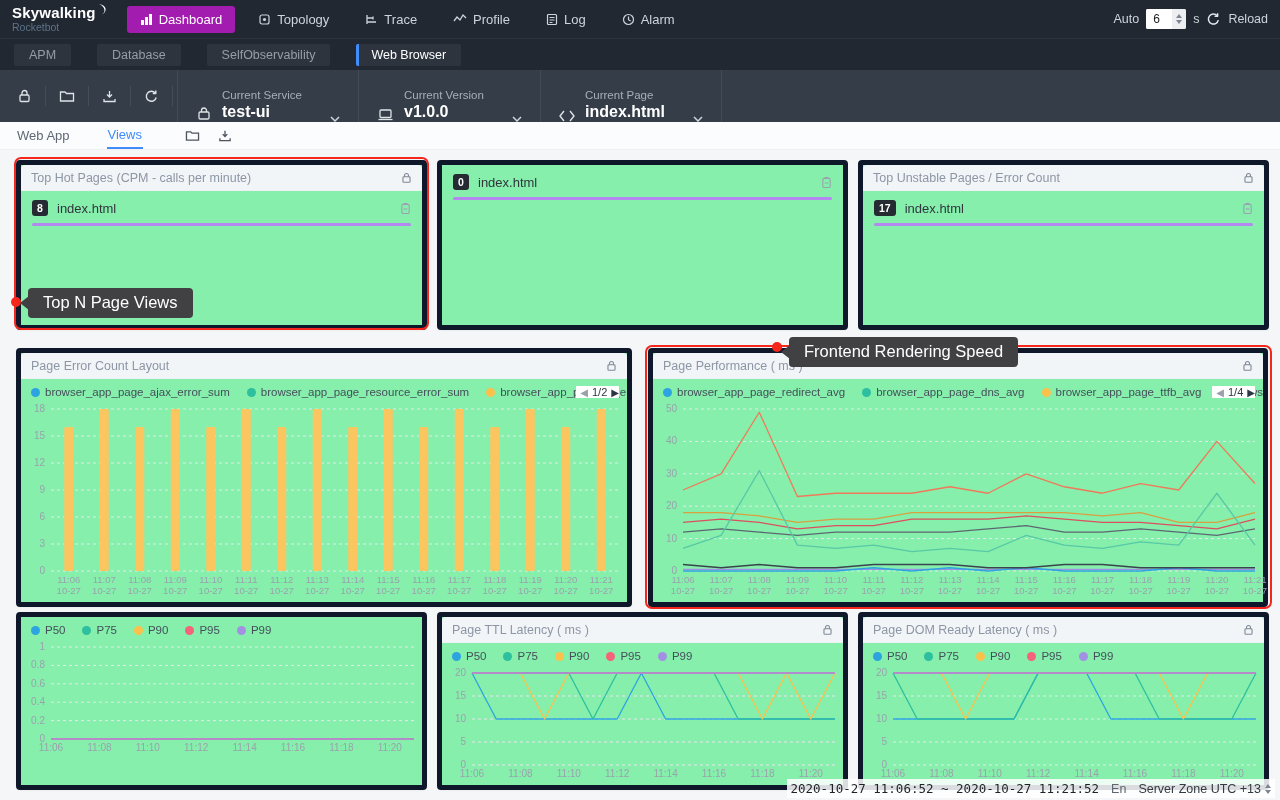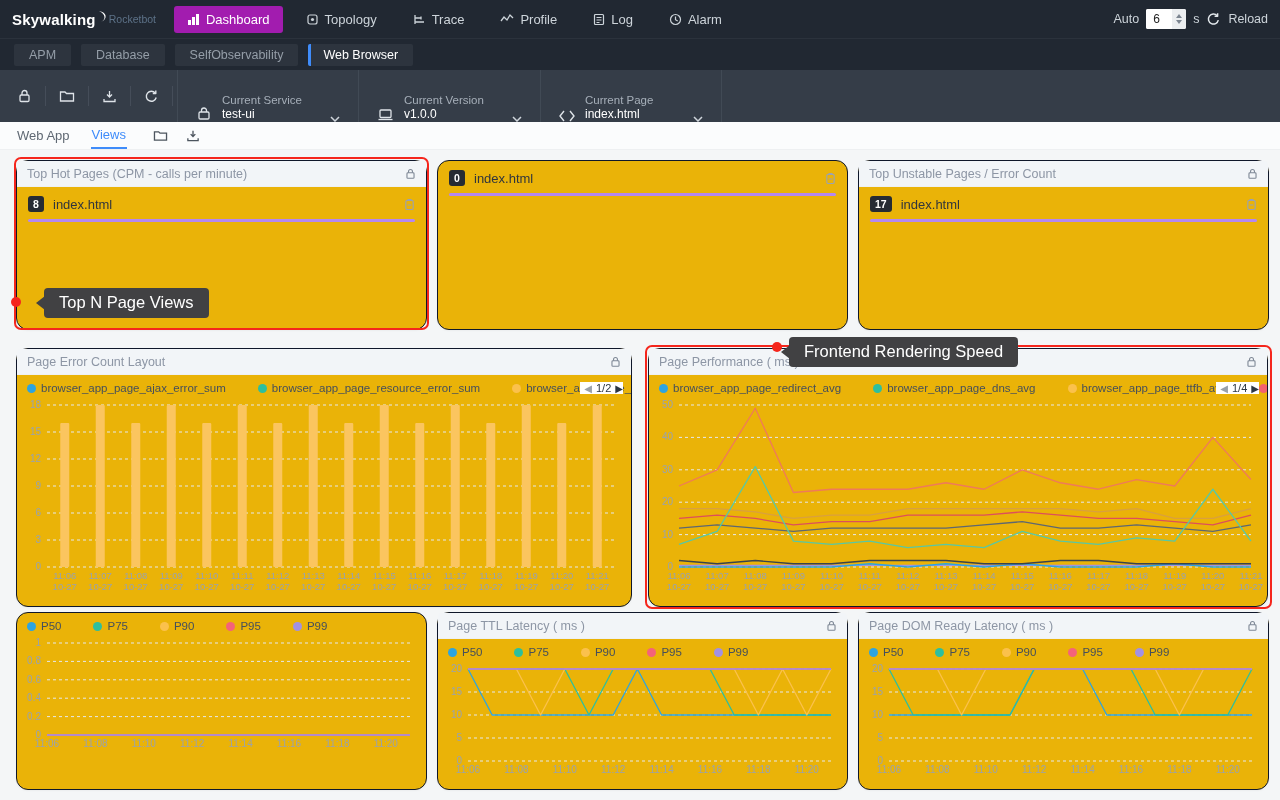--- a/index.html
+++ b/index.html
@@ -2,71 +2,71 @@
 <html><head>
 <meta charset="utf-8">
 <style>
   *{box-sizing:border-box;margin:0;padding:0}
   html,body{width:1280px;height:800px;overflow:hidden}
   body{font-family:"Liberation Sans",sans-serif;background:#f4f6f7;color:#333}
   .page{position:relative;width:1280px;height:800px}
 
   
   .topnav{height:38px;background:#212832;display:flex;align-items:center;padding:0 12px;color:#d6dce2}
-  .logo{display:flex;line-height:1;margin-right:18px;cursor:pointer}
+  .logo{display:flex;flex-direction:column;line-height:1;margin-right:18px;cursor:pointer}
   .logo-row{display:flex;align-items:flex-start}
   .logo-title{font-size:15px;font-weight:bold;color:#fff;letter-spacing:.2px}
   .logo-swoosh{margin-left:1px;margin-top:-2px}
   .logo-sub{font-size:10.5px;color:#5d7288;margin-top:2px}
   .nav-items{display:flex;align-items:center;gap:10px}
   .nav-item{display:flex;align-items:center;gap:6px;font-size:13px;color:#cdd4da;padding:6px 13px;border-radius:3px;cursor:pointer}
   .nav-item.active{background:#a21caf;color:#fff}
   .nav-item svg{flex:none}
   .nav-right{margin-left:auto;display:flex;align-items:center;gap:7px;font-size:12.5px;color:#cdd4da}
   .auto-box{background:#fff;border-radius:2px;height:20px;display:flex;align-items:center;overflow:hidden}
   .auto-box input{width:26px;height:100%;border:0;outline:0;font-size:12px;padding-left:7px;color:#222;font-family:"Liberation Sans",sans-serif}
   .spin{width:14px;height:100%;background:#eceef0;display:flex;flex-direction:column;align-items:center;justify-content:center;gap:2px;cursor:pointer}
   .tri-up{width:0;height:0;border-left:3.5px solid transparent;border-right:3.5px solid transparent;border-bottom:4px solid #7c8590}
   .tri-dn{width:0;height:0;border-left:3.5px solid transparent;border-right:3.5px solid transparent;border-top:4px solid #7c8590}
 
   
-  .grouptabs{height:32px;background:#212832;display:flex;align-items:center;gap:10px;padding:0 14px;border-top:1px solid #2b323c}
+  .grouptabs{height:32px;background:#212832;display:flex;align-items:center;gap:26px;padding:0 14px;border-top:1px solid #2b323c}
   .gtab{background:#2d343e;color:#959ea8;font-size:12.5px;padding:4px 15px;border-radius:2px;cursor:pointer}
   .gtab.active{color:#fff;border-left:3px solid #3f8cfa;padding-left:12px}
 
   
   .toolbar{height:52px;background:#353d48;display:flex;align-items:stretch;color:#dfe4e9}
   .tb-icons{display:flex;align-items:center;padding:0 4px}
   .tb-icon{padding:0 13px;display:flex;align-items:center;cursor:pointer;color:#dfe4e9}
   .tb-sep{width:1px;height:20px;background:#454d59;align-self:center}
   .selector{display:flex;align-items:flex-end;gap:10px;padding:0 18px;border-left:1px solid #414a55;cursor:pointer}
   .selector:last-of-type{border-right:1px solid #414a55}
   .sel-text{display:flex;flex-direction:column;line-height:1.25;min-width:92px}
   .sel-label{font-size:11.5px;color:#a6afb9}
-  .sel-value{font-size:12px;color:#fff;font-weight:normal}
+  .sel-value{font-size:16px;color:#fff;font-weight:bold}
   .chev{margin-left:6px}
 
   
-  .subtabs{height:28px;background:#fbfcfd;display:flex;align-items:center;padding:12px 16px;gap:20px;border-bottom:1px solid #eef0f2}
+  .subtabs{height:28px;background:#fbfcfd;display:flex;align-items:center;padding:12px 16px;gap:36px;border-bottom:1px solid #eef0f2}
   .subtab{font-size:13px;color:#5f6873;padding:5px 1px;cursor:pointer}
   .subtab.active{color:#3f8cfa;border-bottom:2px solid #3f8cfa}
   .subtab-icons{display:flex;align-items:center;gap:18px;margin-left:6px;color:#4c545e}
 
   
-  .card{position:absolute;background:#eab308;border:1px solid #0f172a;border-radius:12px;box-shadow:0 1px 2px rgba(0,0,0,.04)}
+  .card{position:absolute;background:#86efac;border:5px solid #0f172a;border-radius:4px;box-shadow:0 1px 2px rgba(0,0,0,.04)}
   .card-head{height:26px;background:#f2f5f8;border-bottom:1px solid #eef1f4;display:flex;align-items:center;padding:0 10px;font-size:12.5px;color:#8d96a5;border-radius:4px 4px 0 0}
   .head-lock{margin-left:auto;color:#7d8795;display:flex;cursor:pointer}
   .topcard-body{padding:9px 11px 0}
   .toprow{display:flex;align-items:center;gap:9px}
   .badge{background:#262b33;color:#fff;font-size:10.5px;font-weight:bold;border-radius:3px;padding:2px 5px;min-width:16px;text-align:center}
   .page-name{font-size:13px;color:#30353d}
   .copy-ic{margin-left:auto;color:#9aa2b1;display:flex;cursor:pointer}
   .pbar{height:3px;background:#b488f0;border-radius:2px;margin-top:7px}
 
-  .legend{position:relative;display:flex;align-items:center;gap:32px;padding:7px 46px 3px 10px;font-size:11.5px;color:#454f5b;white-space:nowrap;overflow:hidden}
+  .legend{position:relative;display:flex;align-items:center;gap:17px;padding:7px 46px 3px 10px;font-size:11.5px;color:#454f5b;white-space:nowrap;overflow:hidden}
   .litem{display:flex;align-items:center;cursor:pointer;flex:none}
   .ldot{width:9px;height:9px;border-radius:50%;display:inline-block;margin-right:5px}
   .pager{position:absolute;right:8px;top:7px;display:flex;align-items:center;gap:4px;background:#fff;font-size:11px;color:#2c3642;padding-left:4px}
   .pager .arrow{cursor:pointer;font-size:10px}
   .pager .dis{color:#99a1aa}
   .chartbox{width:100%;display:block}
 
   
   .anno-box{position:absolute;border:2px solid #f5261c;border-radius:7px;z-index:5;pointer-events:none}
   .anno-dot{position:absolute;width:10px;height:10px;border-radius:50%;background:#f5261c;z-index:6}
@@ -632,20 +632,31 @@
           <polyline points="30,54 54.2,54 78.4,54 102.6,54 126.8,54 151,54 175.2,8 199.4,8 223.6,8 247.8,54 272,54 296.2,54 320.4,54 344.6,54 368.8,54 393,54" fill="none" stroke="#2da4e0" stroke-width="1.3" stroke-linejoin="round"></polyline>
           <polyline points="30,8 54.2,54 78.4,54 102.6,54 126.8,54 151,54 175.2,8 199.4,8 223.6,8 247.8,8 272,8 296.2,54 320.4,54 344.6,54 368.8,54 393,8" fill="none" stroke="#2dbf9e" stroke-width="1.3" stroke-linejoin="round"></polyline>
           <polyline points="30,8 54.2,8 78.4,8 102.6,54 126.8,8 151,8 175.2,8 199.4,8 223.6,8 247.8,8 272,8 296.2,8 320.4,54 344.6,8 368.8,8 393,8" fill="none" stroke="#fbc14c" stroke-width="1.3" stroke-linejoin="round"></polyline>
           <polyline points="30,8 54.2,8 78.4,8 102.6,8 126.8,8 151,8 175.2,8 199.4,8 223.6,8 247.8,8 272,8 296.2,8 320.4,8 344.6,8 368.8,8 393,8" fill="none" stroke="#f4637a" stroke-width="1.3" stroke-linejoin="round"></polyline>
           <polyline points="30,8 54.2,8 78.4,8 102.6,8 126.8,8 151,8 175.2,8 199.4,8 223.6,8 247.8,8 272,8 296.2,8 320.4,8 344.6,8 368.8,8 393,8" fill="none" stroke="#a291e3" stroke-width="1.3" stroke-linejoin="round"></polyline>
         </svg></div>
   </div>
 
   <div class="anno-box" style="left:14px;top:157px;width:415px;height:173px"></div>
   <div class="anno-dot" style="left:11px;top:297px"></div>
-  <div class="anno-tip" style="left:44px;top:288px">Top N Page Views</div>
+  <div class="anno-tip" style="left:28px;top:288px">Top N Page Views</div>
 
   <div class="anno-box" style="left:645px;top:345px;width:627px;height:264px"></div>
   <div class="anno-dot" style="left:772px;top:342px"></div>
   <div class="anno-tip" style="left:789px;top:337px">Frontend Rendering Speed</div>
 
+  <div class="footer">
+    <span class="f-time">2020-10-27 11:06:52 ~ 2020-10-27 11:21:52</span>
+    <span class="f-lang">En</span>
+    <span class="f-zone">
+      <span>Server Zone UTC +13</span>
+      <span class="stepper">
+          <span class="tri-up"></span>
+          <span class="tri-dn"></span>
+        </span>
+    </span>
+  </div>
 
 </div>
 
 </body></html>

